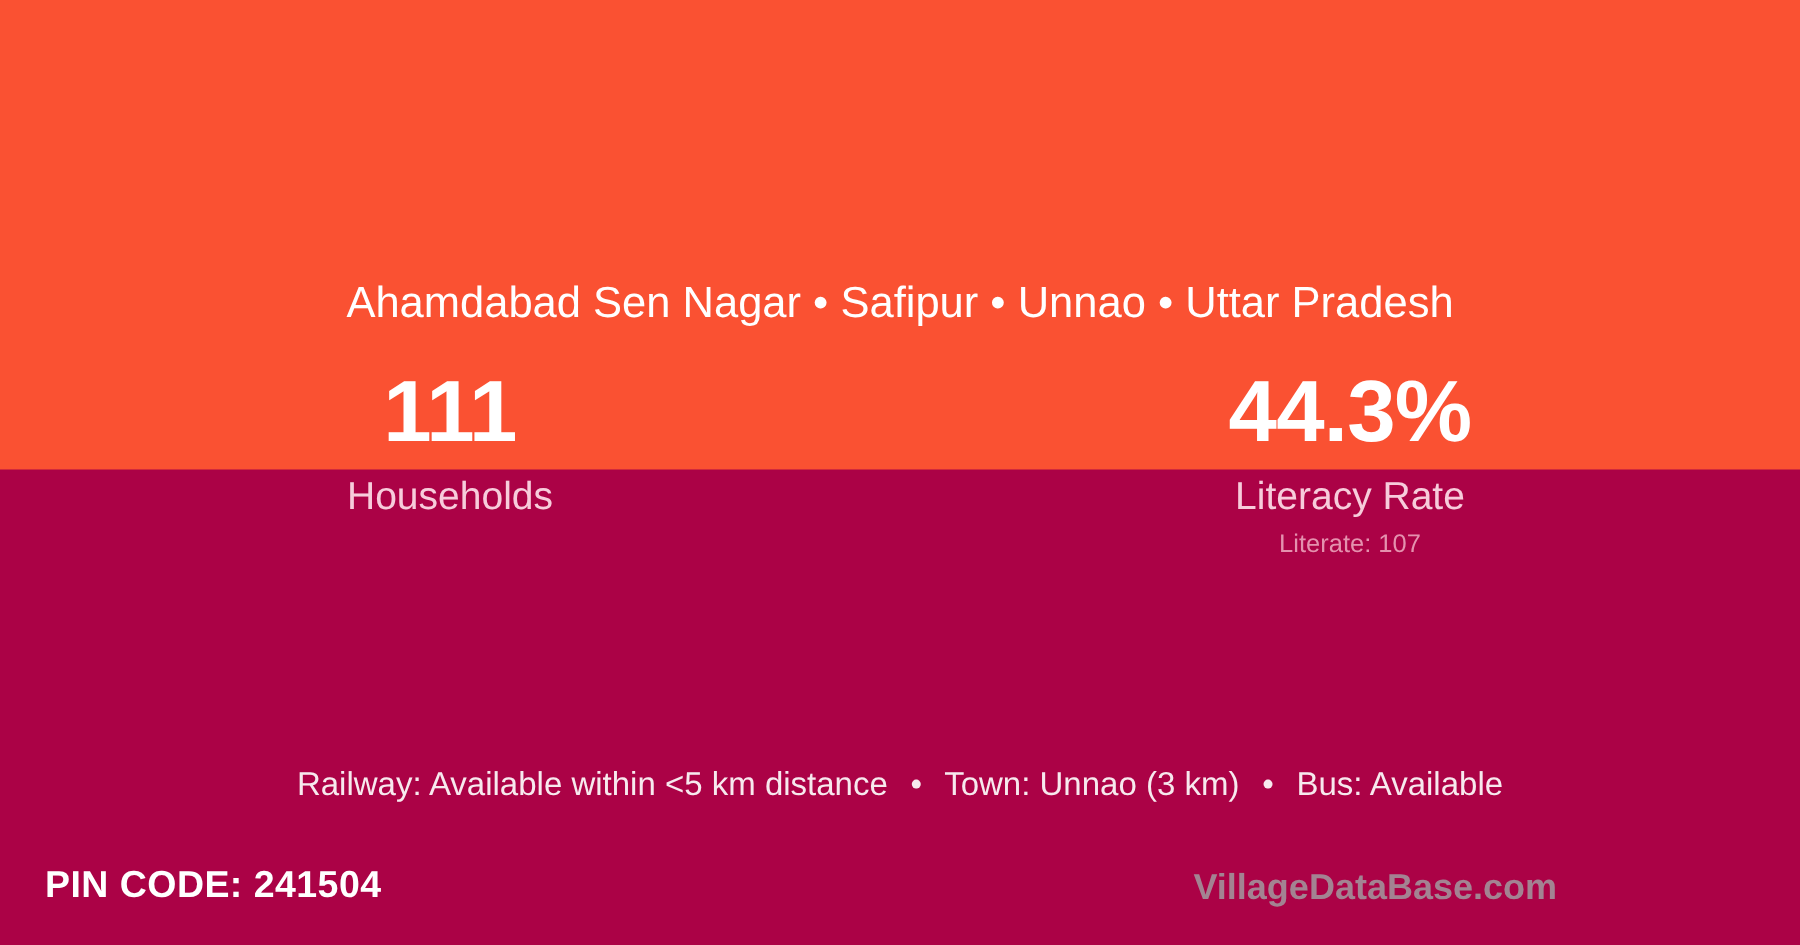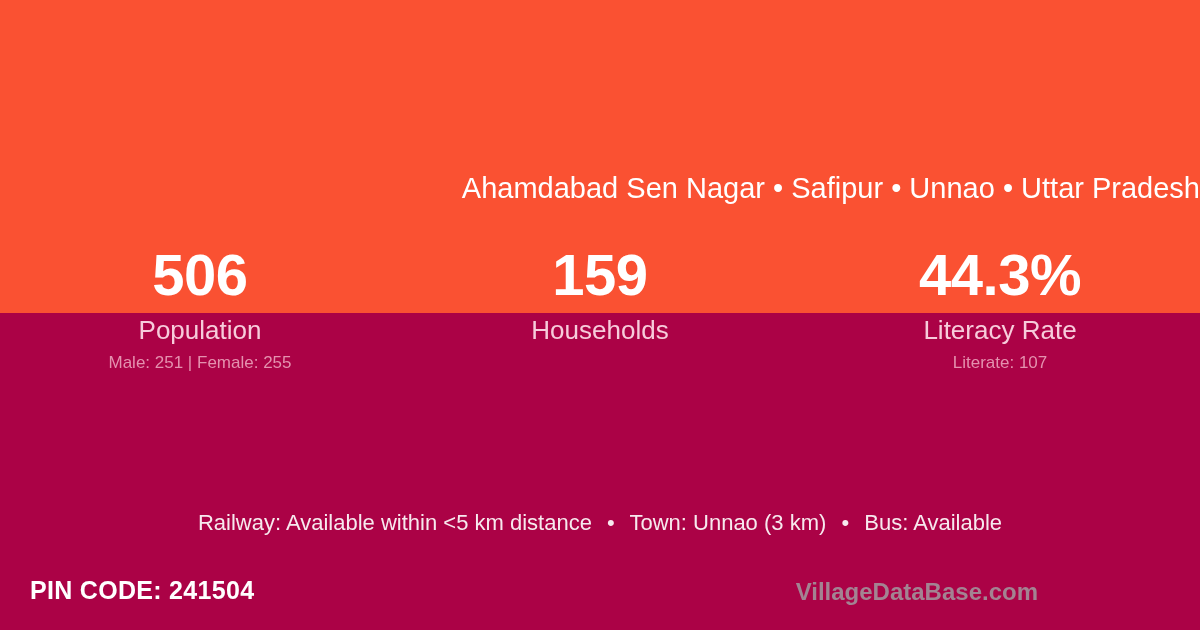--- a/index.html
+++ b/index.html
@@ -40,24 +40,24 @@
     font-size: 79px;
     font-weight: bold;
     color: #ffffff;
     letter-spacing: 1px;
     line-height: 86px;
     white-space: nowrap;
   }
   
   .subtitle {
     position: absolute;
-    top: 170px;
+    top: 184px;
     left: 0;
     width: 1200px;
-    text-align: right;
+    text-align: center;
     font-size: 29px;
     font-weight: normal;
     color: #ffffff;
     line-height: 36px;
     white-space: nowrap;
   }
   
   .stats {
     position: absolute;
     top: 240px;
@@ -142,28 +142,23 @@
 
 <div class="card">
 
   <div class="band-orange"></div>
 
 
   <div class="subtitle">Ahamdabad Sen Nagar • Safipur • Unnao • Uttar Pradesh</div>
 
   <div class="stats">
 
-    <div class="stat">
-      <div class="stat-value">506</div>
-      <div class="stat-label">Population</div>
-      <div class="stat-sub">Male: 251 | Female: 255</div>
-    </div>
 
     <div class="stat">
-      <div class="stat-value">159</div>
+      <div class="stat-value">111</div>
       <div class="stat-label">Households</div>
     </div>
 
     <div class="stat">
       <div class="stat-value">44.3%</div>
       <div class="stat-label">Literacy Rate</div>
       <div class="stat-sub">Literate: 107</div>
     </div>
 
   </div>

